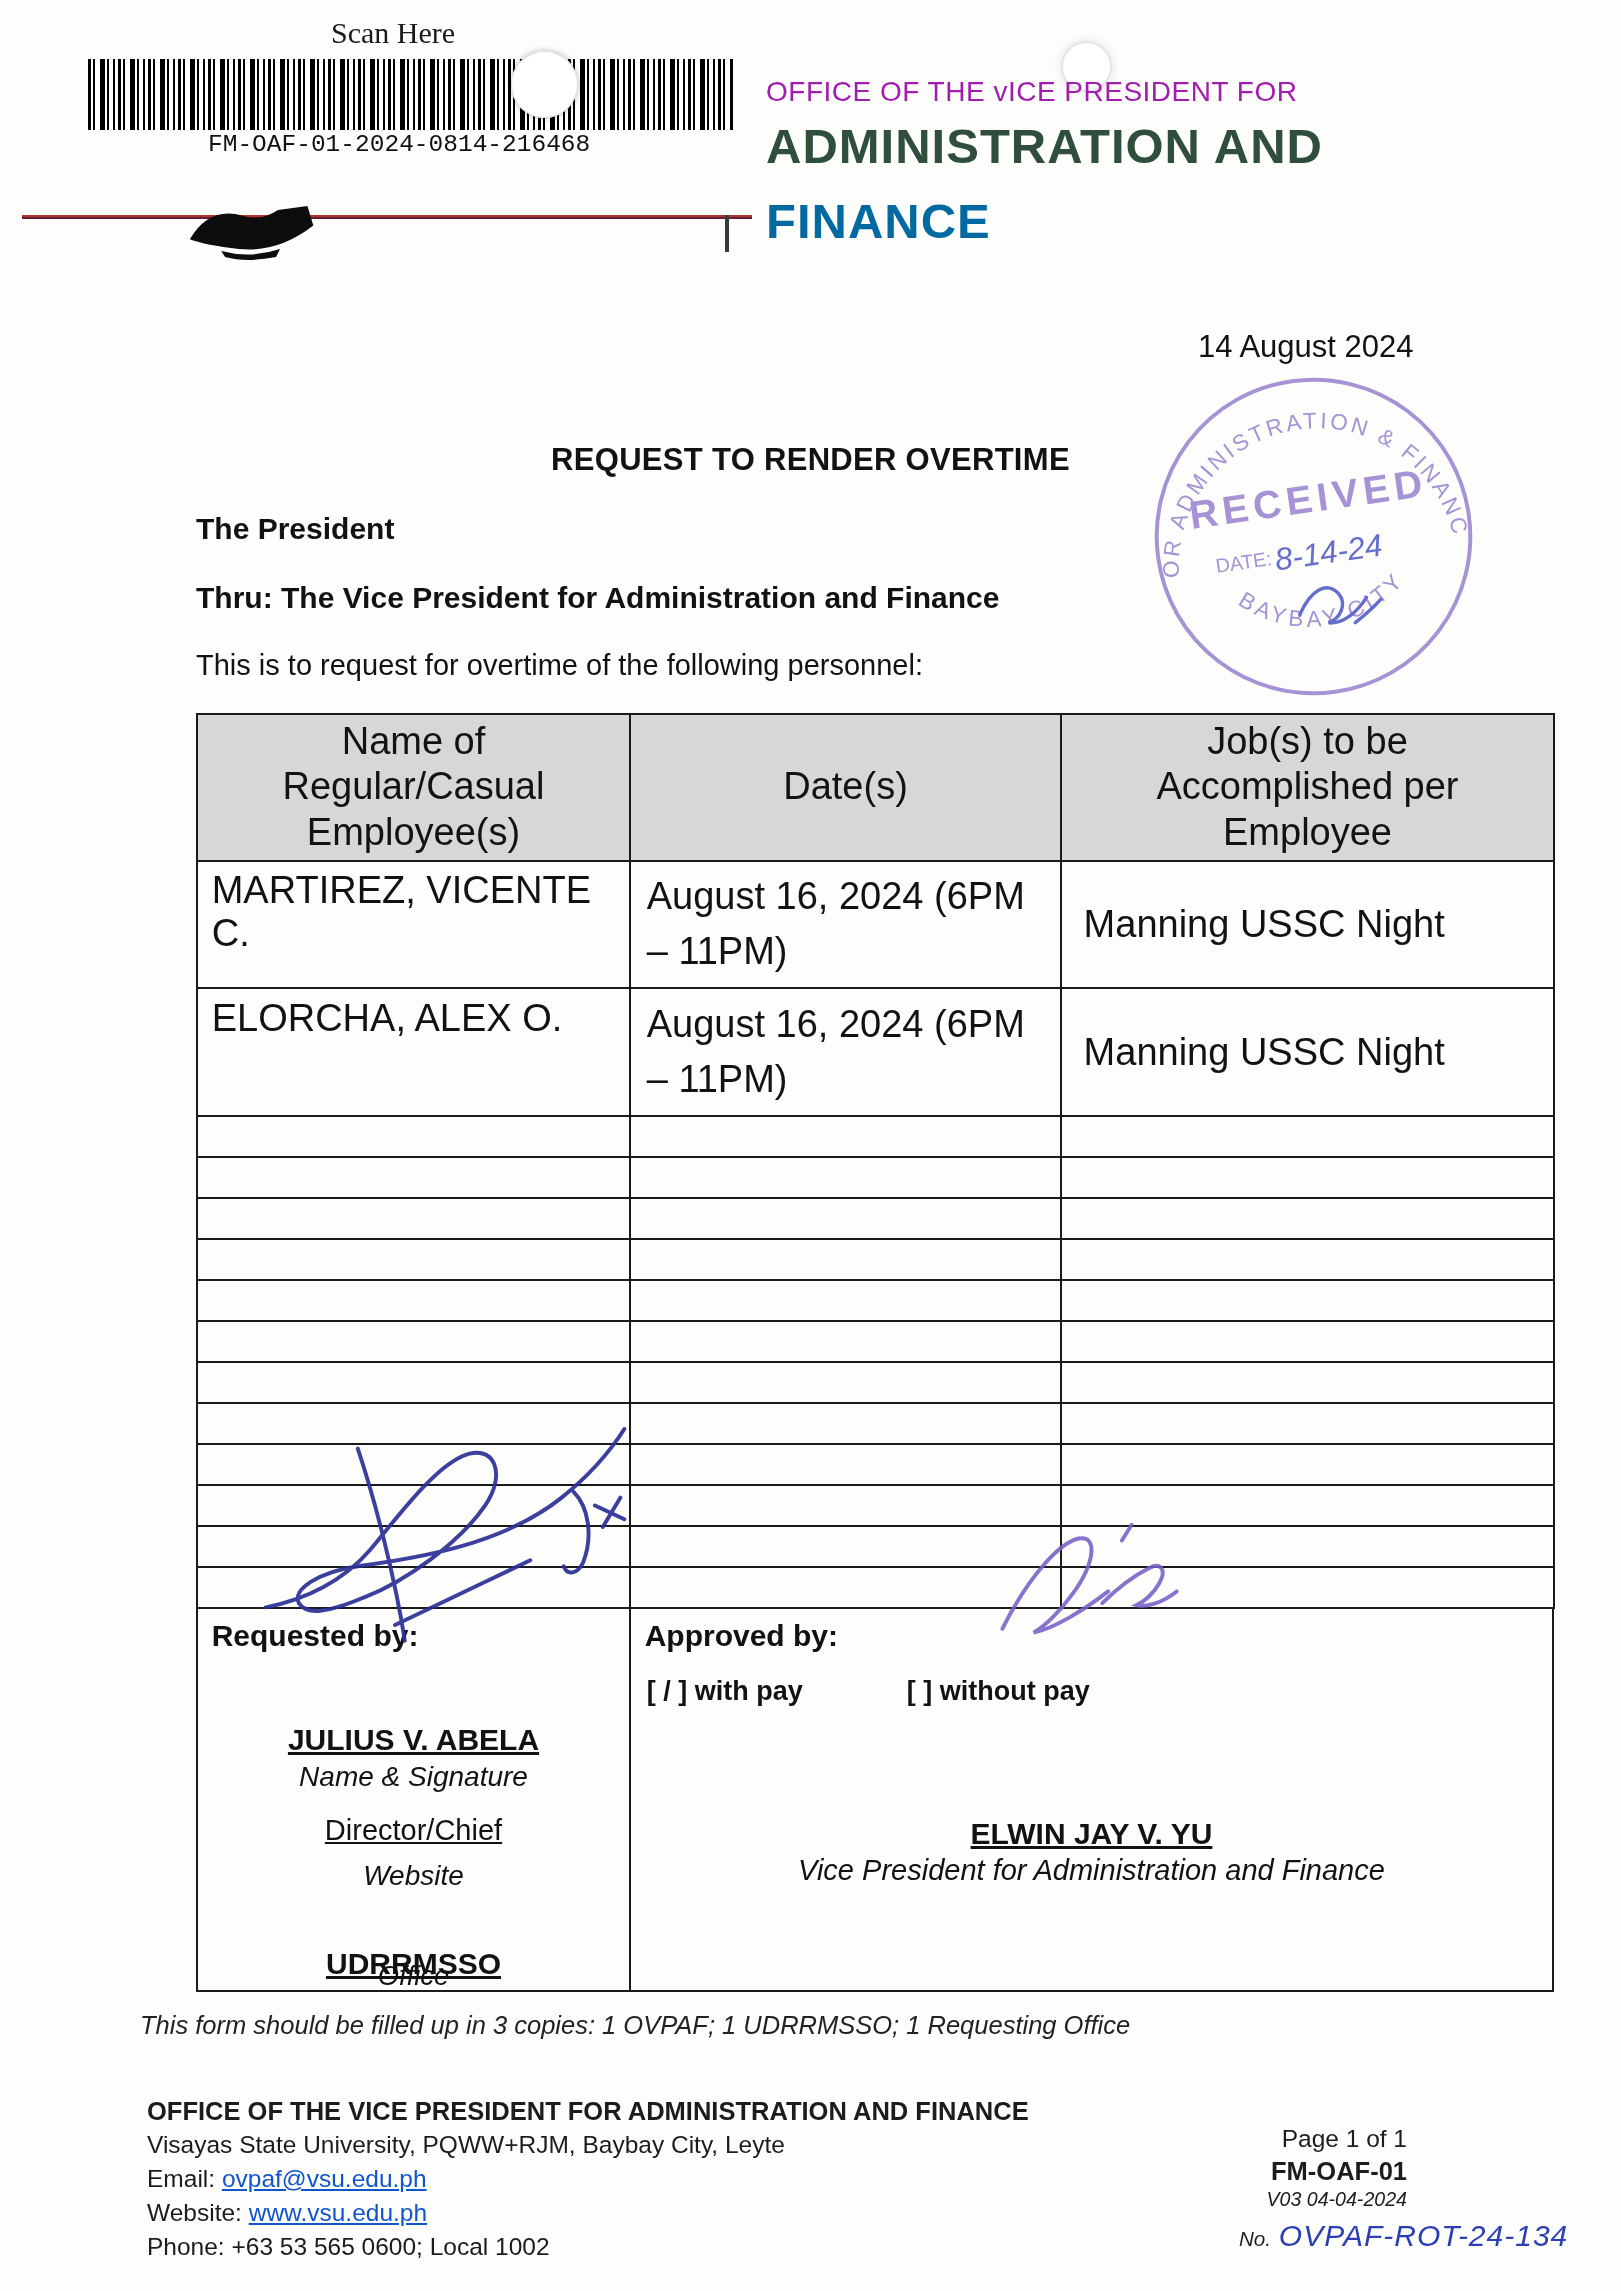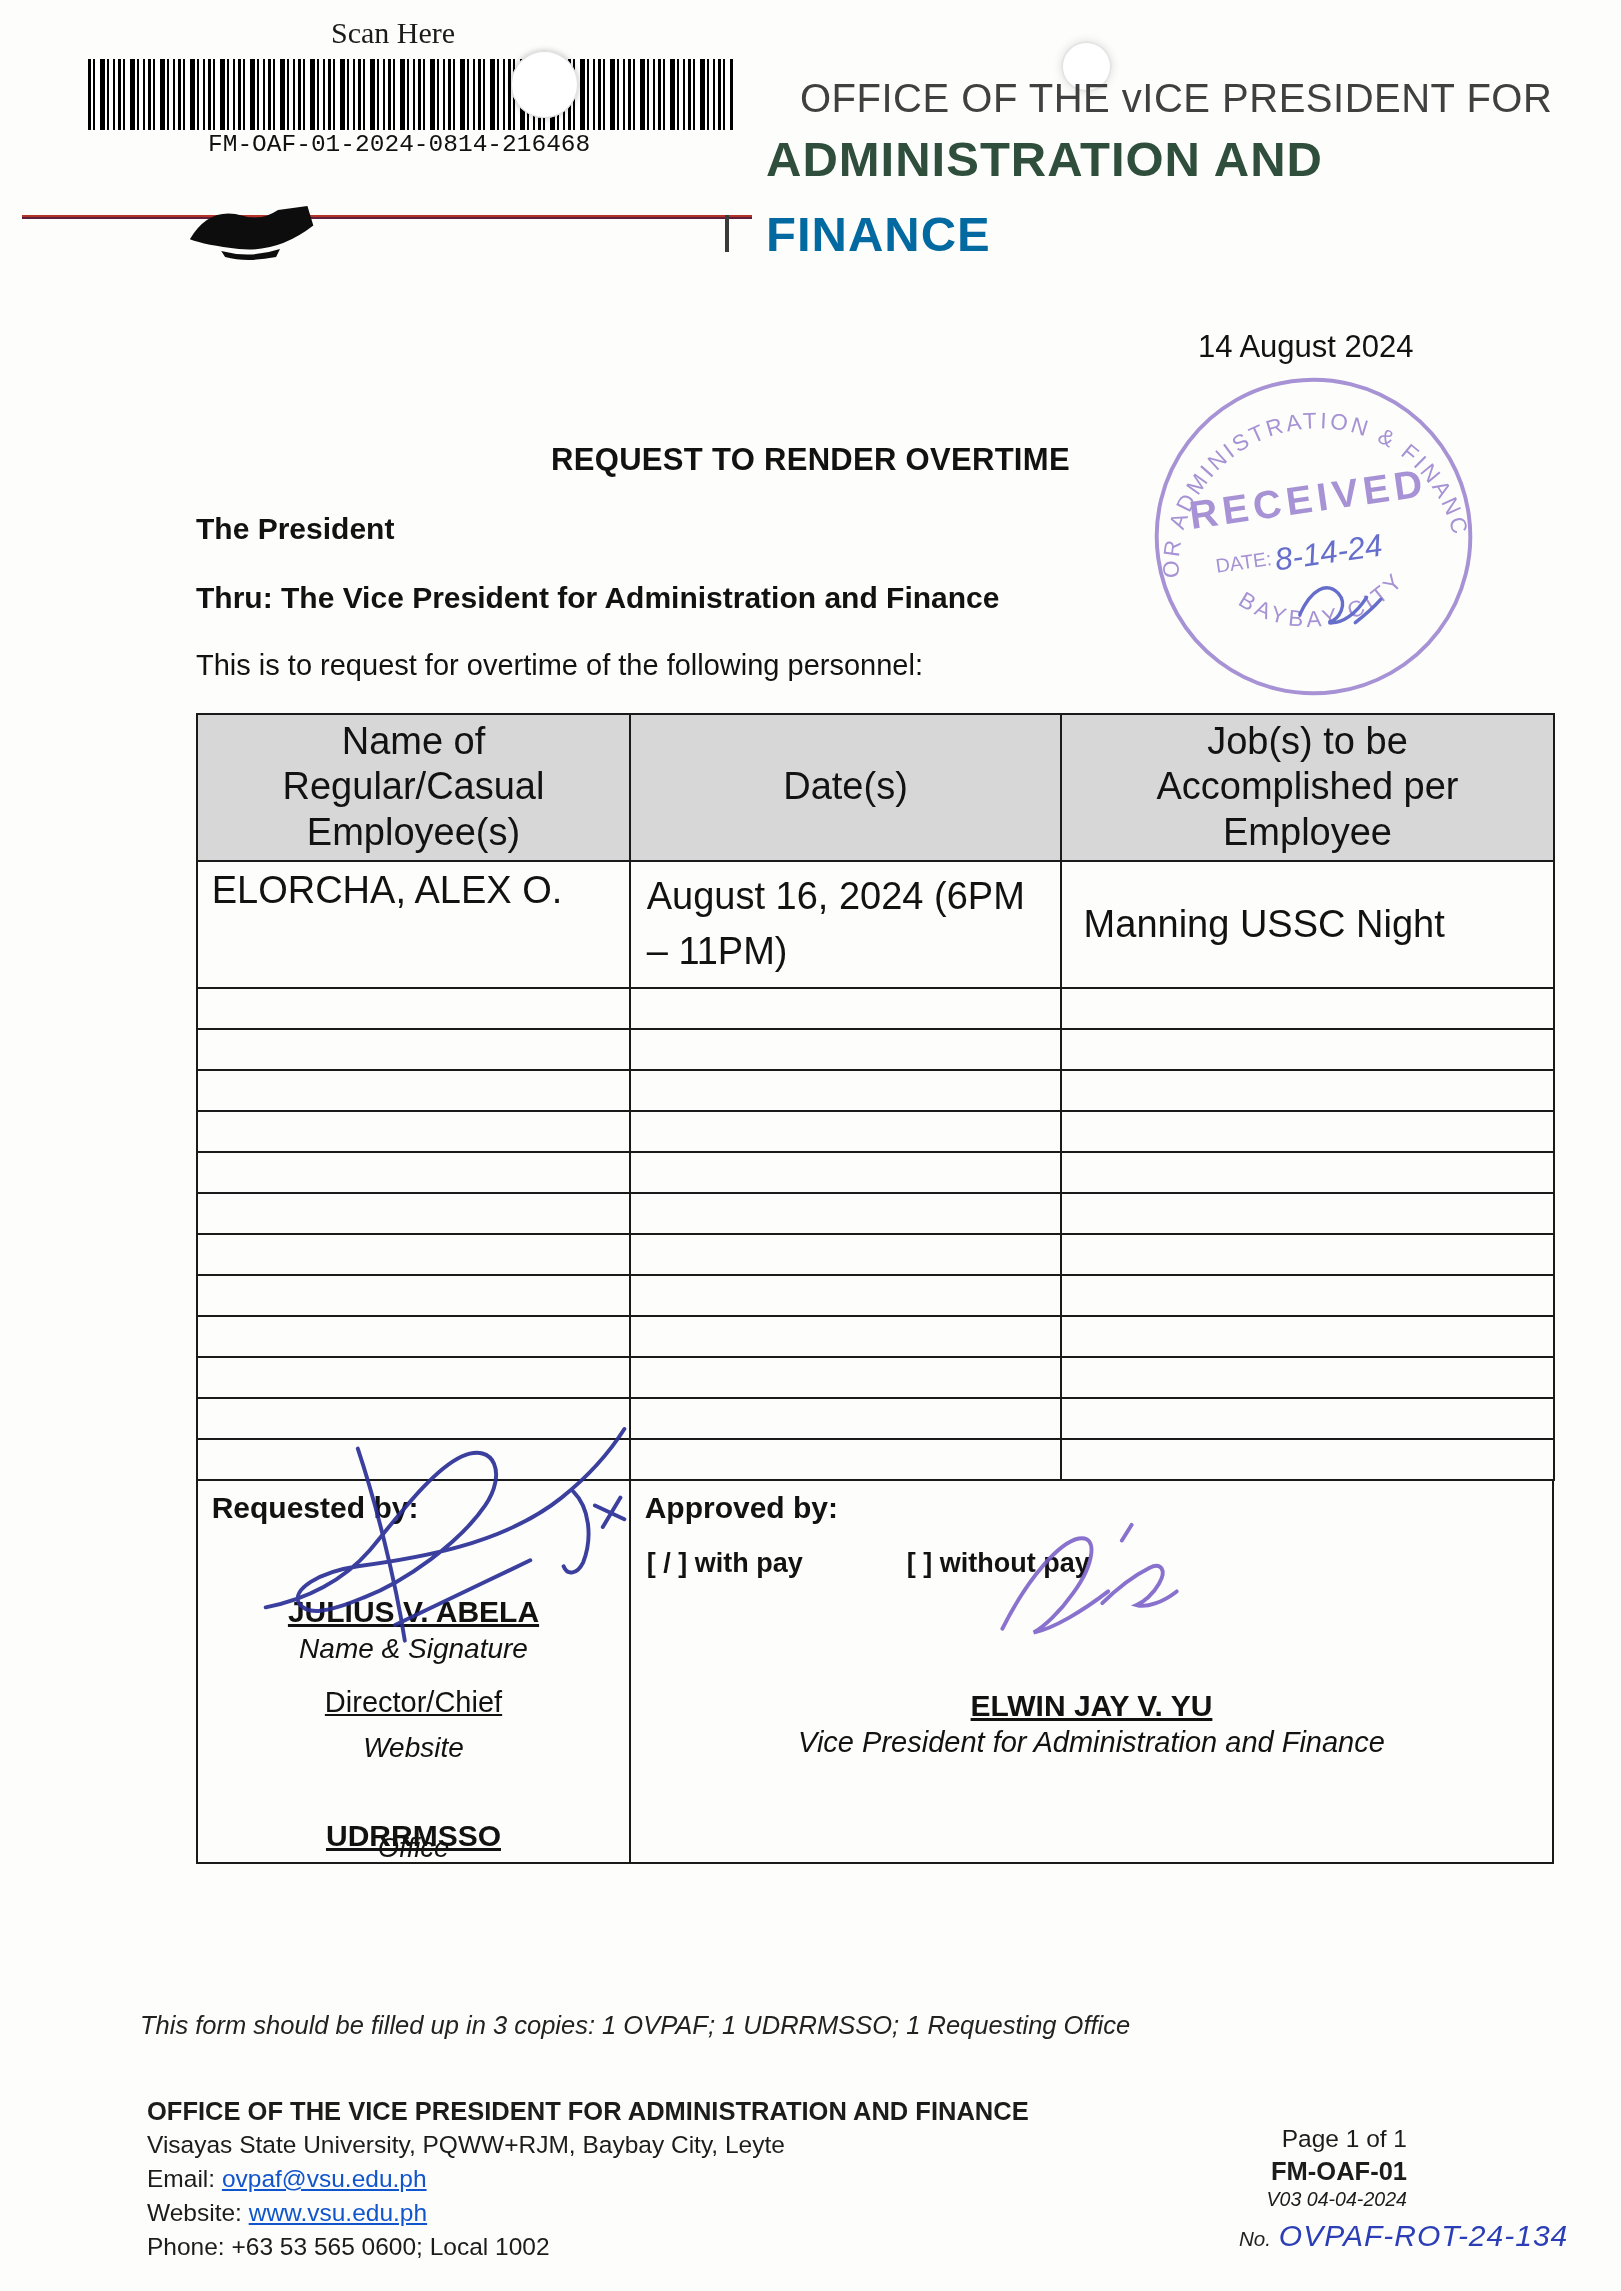--- a/index.html
+++ b/index.html
@@ -28,21 +28,21 @@
   .head-rule { position:absolute; left:21.6px; top:215px; width:730px; height:3.9px; background:linear-gradient(to bottom, #b5342a 0 60%, #5d1f3a 60% 100%); }
   .logo-frag { position:absolute; left:182px; top:200px; }
   .punch-circle {
     position:absolute; left:1061px; top:41px; width:51px; height:51px; border-radius:50%;
     background:#fff; box-shadow: inset 0 0 0 2px #e4e4e4, 0 0 9.8px rgba(0,0,0,.12);
   }
   .header-bar { position:absolute; left:725px; top:215px; width:3.9px; height:37px; background:#3a3a3a; }
 
   
   .letterhead { position:absolute; left:766px; top:76px; width:843px; }
-  .lh1 { font-size:40px; color:#404040; letter-spacing:0.5px;margin-left:34px; }
+  .lh1 { font-size:28px; color:#a21caf; letter-spacing:0.5px; }
   .lh2 { font-size:49px; font-weight:bold; color:#2f4e3c; letter-spacing:1px; margin-top:9.8px; }
   .lh3 { font-size:49px; font-weight:bold; color:#0369a1; letter-spacing:1px; margin-top:19px; }
 
   
   .date-line { position:absolute; left:1198px; top:329px; font-size:31px; }
   .stamp-wrap { position:absolute; left:1142px; top:365px; width:343px; height:343px; transform:rotate(-8deg); }
 
   
   .doc-title { position:absolute; left:0; top:442px; width:1621px; text-align:center; font-weight:bold; font-size:31px; letter-spacing:0.3px; }
   .p-president { position:absolute; left:196px; top:512px; font-weight:bold; font-size:30px; }
@@ -156,20 +156,25 @@
         </colgroup>
       <thead>
         <tr>
           <th>Name of Regular/Casual Employee(s)</th>
           <th>Date(s)</th>
           <th>Job(s) to be Accomplished per Employee</th>
         </tr>
       </thead>
       <tbody>
         <tr class="data-row">
+          <td class="cell-name">MARTIREZ, VICENTE C.</td>
+          <td class="cell-date">August 16, 2024 (6PM – 11PM)</td>
+          <td class="cell-job">Manning USSC Night</td>
+        </tr>
+        <tr class="data-row">
           <td class="cell-name">ELORCHA, ALEX O.</td>
           <td class="cell-date">August 16, 2024 (6PM – 11PM)</td>
           <td class="cell-job">Manning USSC Night</td>
         </tr>
         <tr class="empty-row">
             <td></td>
             <td></td>
             <td></td>
           </tr>
         <tr class="empty-row">

